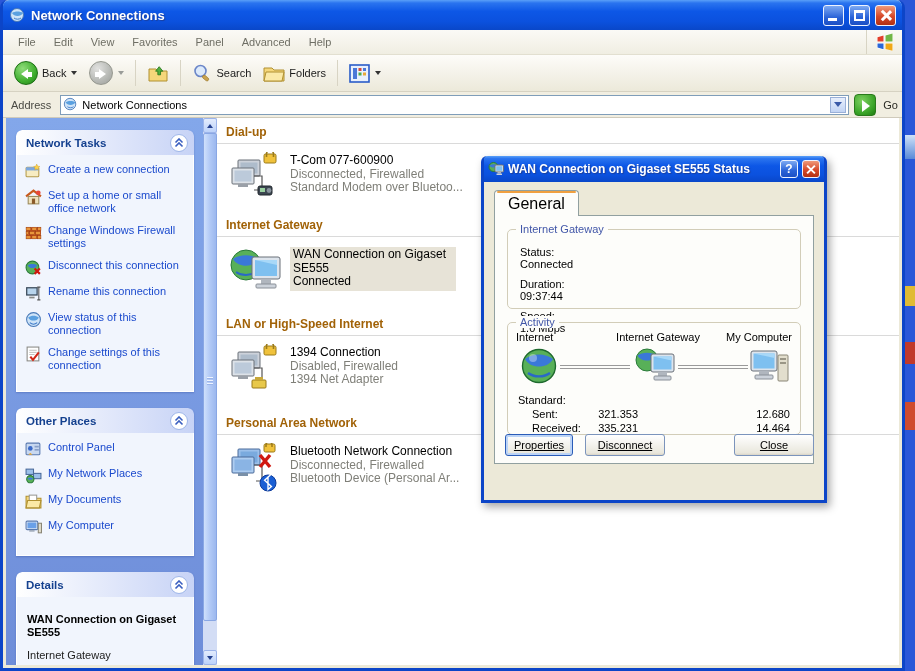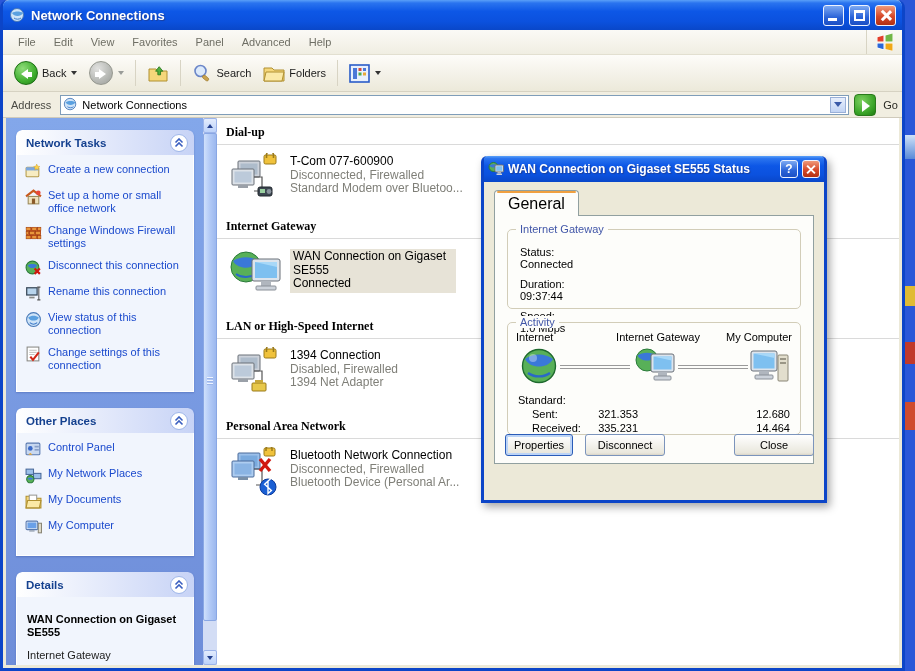--- a/index.html
+++ b/index.html
@@ -96,22 +96,22 @@
     border-bottom:4.5px solid #23408f; }
   .chev-down-s { width:0; height:0; border-left:3.5px solid transparent; border-right:3.5px solid transparent;
     border-top:4.5px solid #23408f; }
   .sthumb { position:absolute; left:0; top:15px; width:14px; height:488px; border-radius:2px;
     background:linear-gradient(90deg,#cfe0fc,#b1c9f6 50%,#9cb8ee); border:1px solid #89a7e4; }
   .sthumb::after { content:''; position:absolute; left:3px; right:3px; top:50%; height:8px;
     background:repeating-linear-gradient(180deg,#eef4ff 0 1px,#9ab4ea 1px 2px,transparent 2px 3px); }
 
   
   .main { position:absolute; left:211px; right:0; top:0; bottom:0; background:#fff; padding-top:3px; }
-  .sec-hd { font-size:12px; font-weight:bold; color:#000000; padding:4px 8px 4px 9px;
-    border-bottom:1px solid #dadada;font-family:Liberation Serif, serif; }
+  .sec-hd { font-size:12px; font-weight:bold; color:#a16207; padding:4px 8px 4px 9px;
+    border-bottom:1px solid #dadada; }
   .conn { display:flex; padding:8px 4px 8px 11px; align-items:flex-start; }
   .conn .cicon { flex:none; width:58px; height:54px; }
   .conn .ctext { font-size:12px; line-height:13.5px; margin-left:4px; margin-top:2px; }
   .conn .cname { color:#000; }
   .conn .csub { color:#7f7f78; }
   .conn.selected .ctext { background:#e7e3d7; padding:1px 5px 2px 3px; max-width:166px; }
 
   
   .dialog { position:absolute; left:438px; top:156px; width:346px; height:347px; z-index:20;
     border:3px solid #0c45c8; border-top:none; border-radius:6px 6px 0 0;
@@ -150,21 +150,21 @@
     border-top:1px solid #9a9a9a; border-bottom:1px solid #9a9a9a; }
   .pk { font-size:11px; color:#000; padding:4px 0 8px; }
   .pk-row { display:flex; line-height:14px; }
   .pk-label { width:84px; padding-left:10px; }
   .pk-row.sub .pk-label { padding-left:24px; width:70px; }
   .pk-v1 { width:60px; text-align:right; }
   .pk-v2 { flex:1; text-align:right; padding-right:10px; }
 
   .xpbtn { font-family:"Liberation Sans",sans-serif; font-size:11px; color:#000; height:22px;
     background:linear-gradient(180deg,#ffffff 0%,#f4f3ee 45%,#e9e7dc 90%,#d8d4c6 100%);
-    border:1px solid #7b94bc; border-radius:3px; text-align:center; line-height:20px; }
+    border:1px solid #7b94bc; border-radius:3px; text-align:center; line-height:20px;text-decoration:underline; }
   .xpbtn.focused { box-shadow:inset 0 0 0 2px #bcd4f6; border-color:#2a5cb8; }
   .btnrow { position:absolute; left:10px; bottom:7px; display:flex; gap:12px; }
   .btn-properties { width:68px; }
   .btn-disconnect { width:80px; }
   .btn-close { position:absolute; right:10px; bottom:8px; width:80px; }
 
   
   .desktop-edge { position:absolute; right:0; top:0; width:10px; height:671px; background:#2a57d8; }
   .frag { position:absolute; right:0; width:10px; }
 

